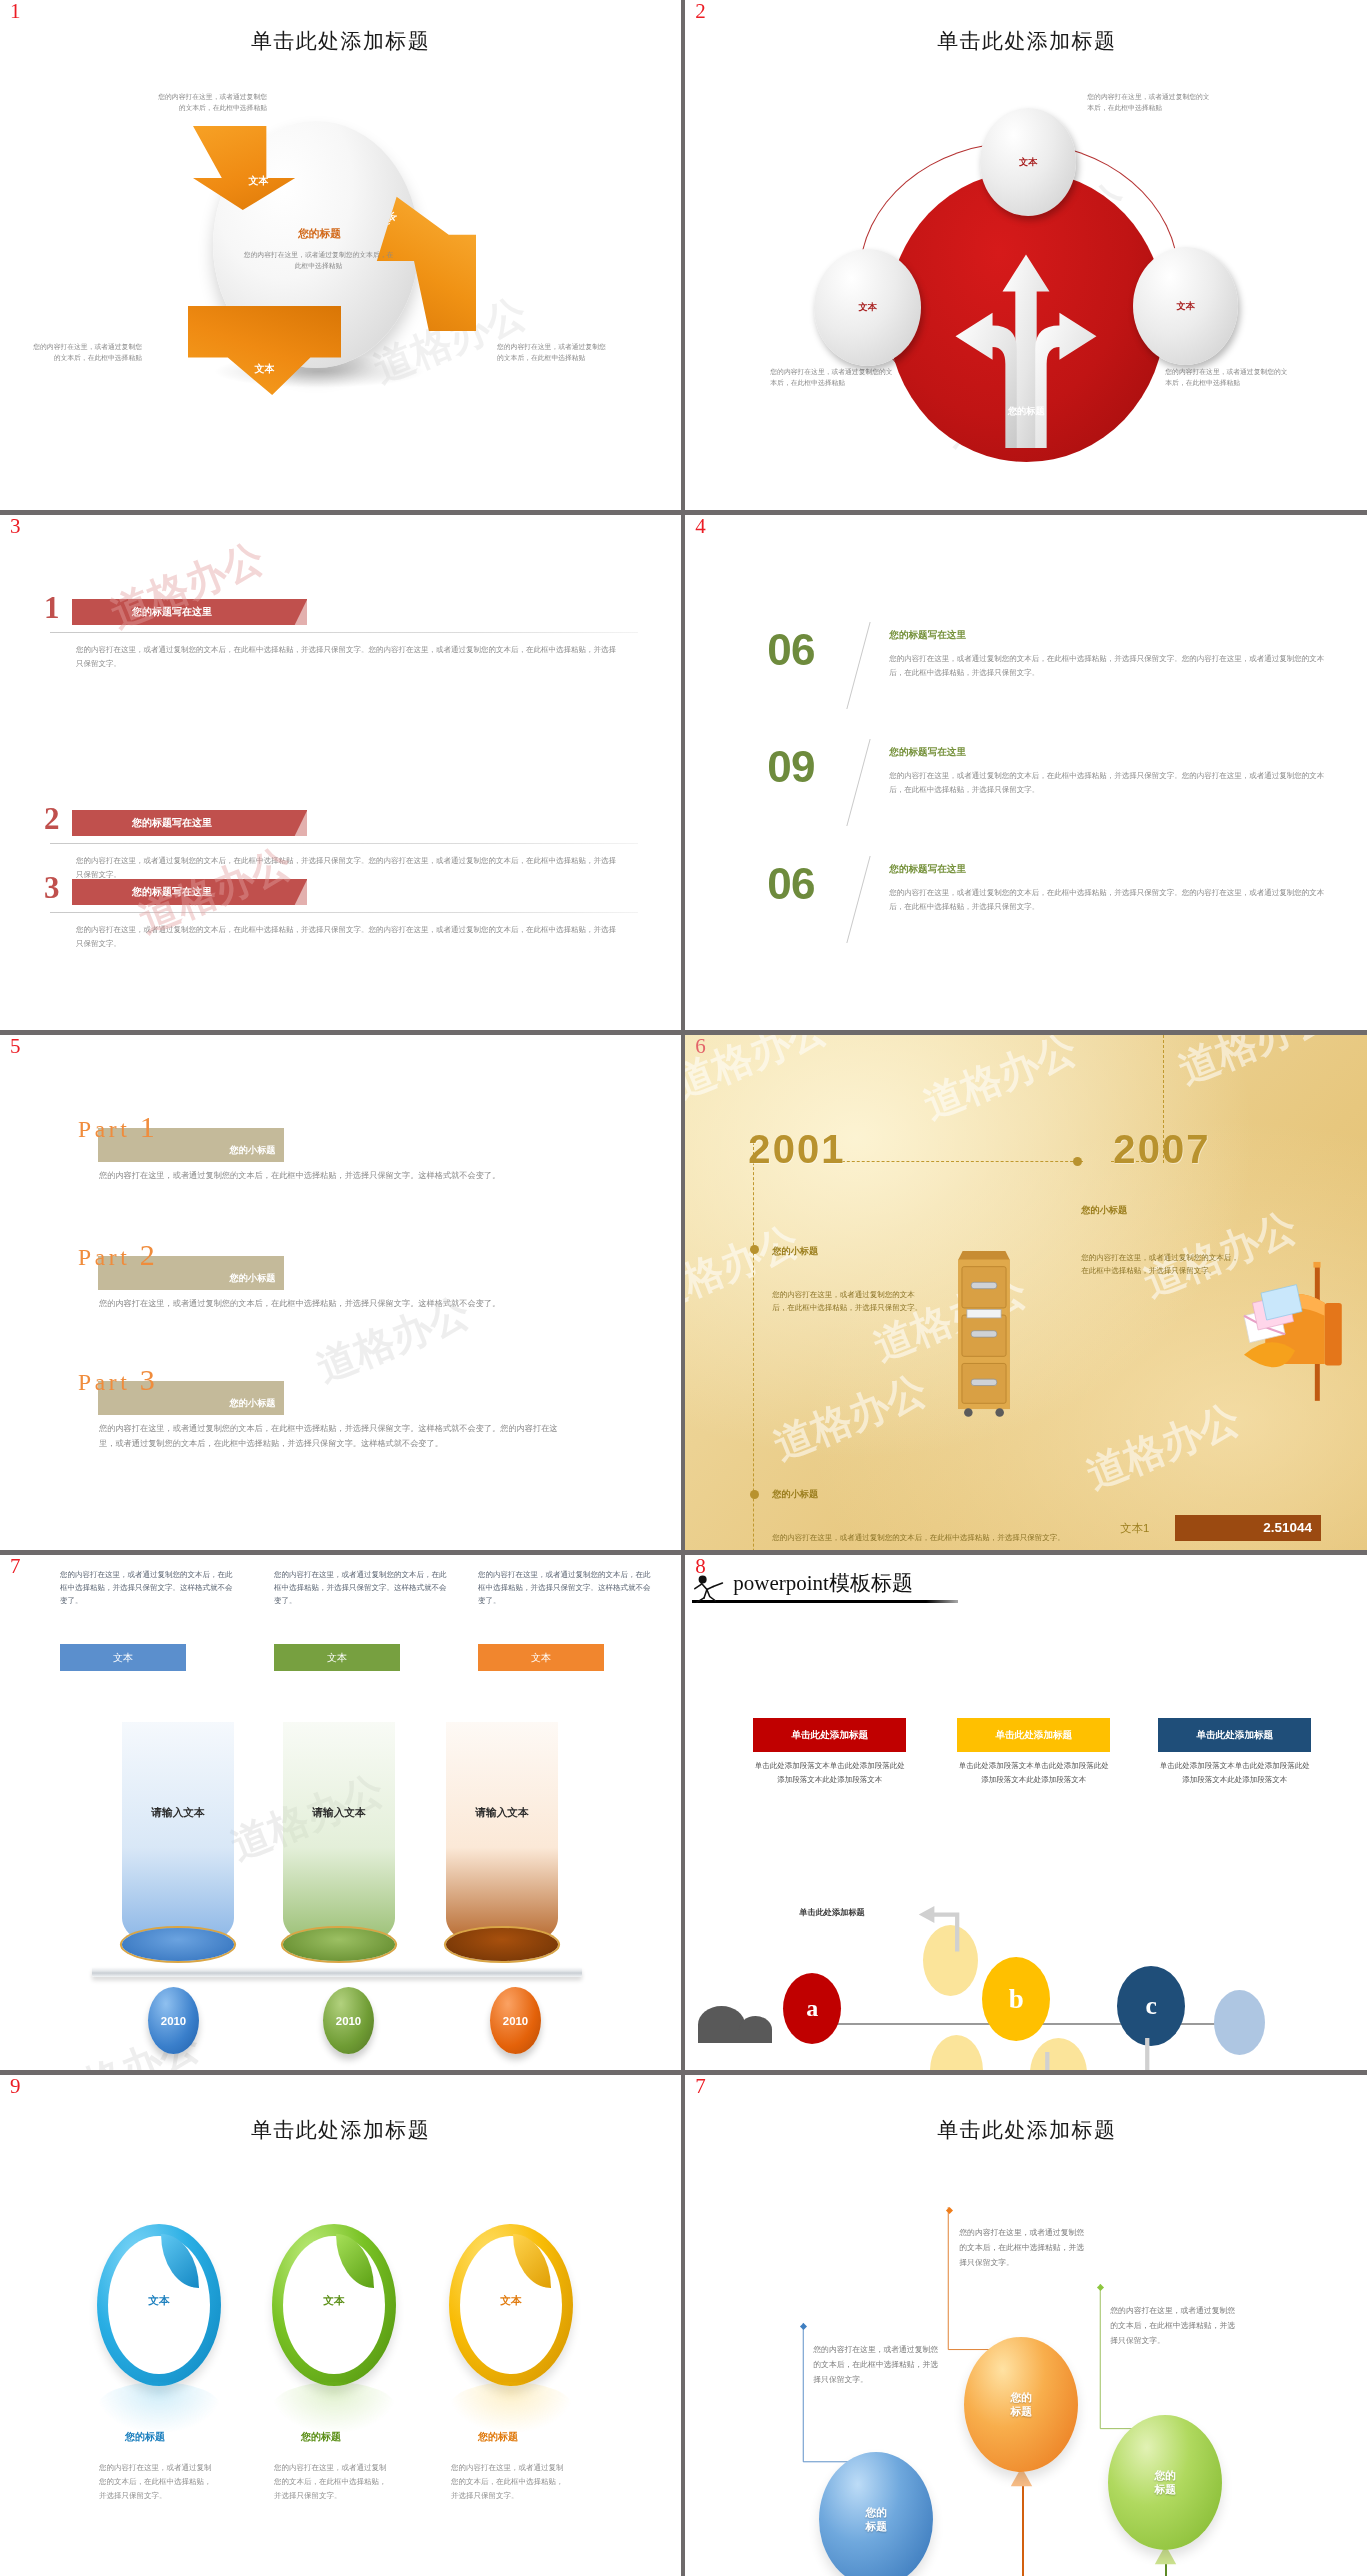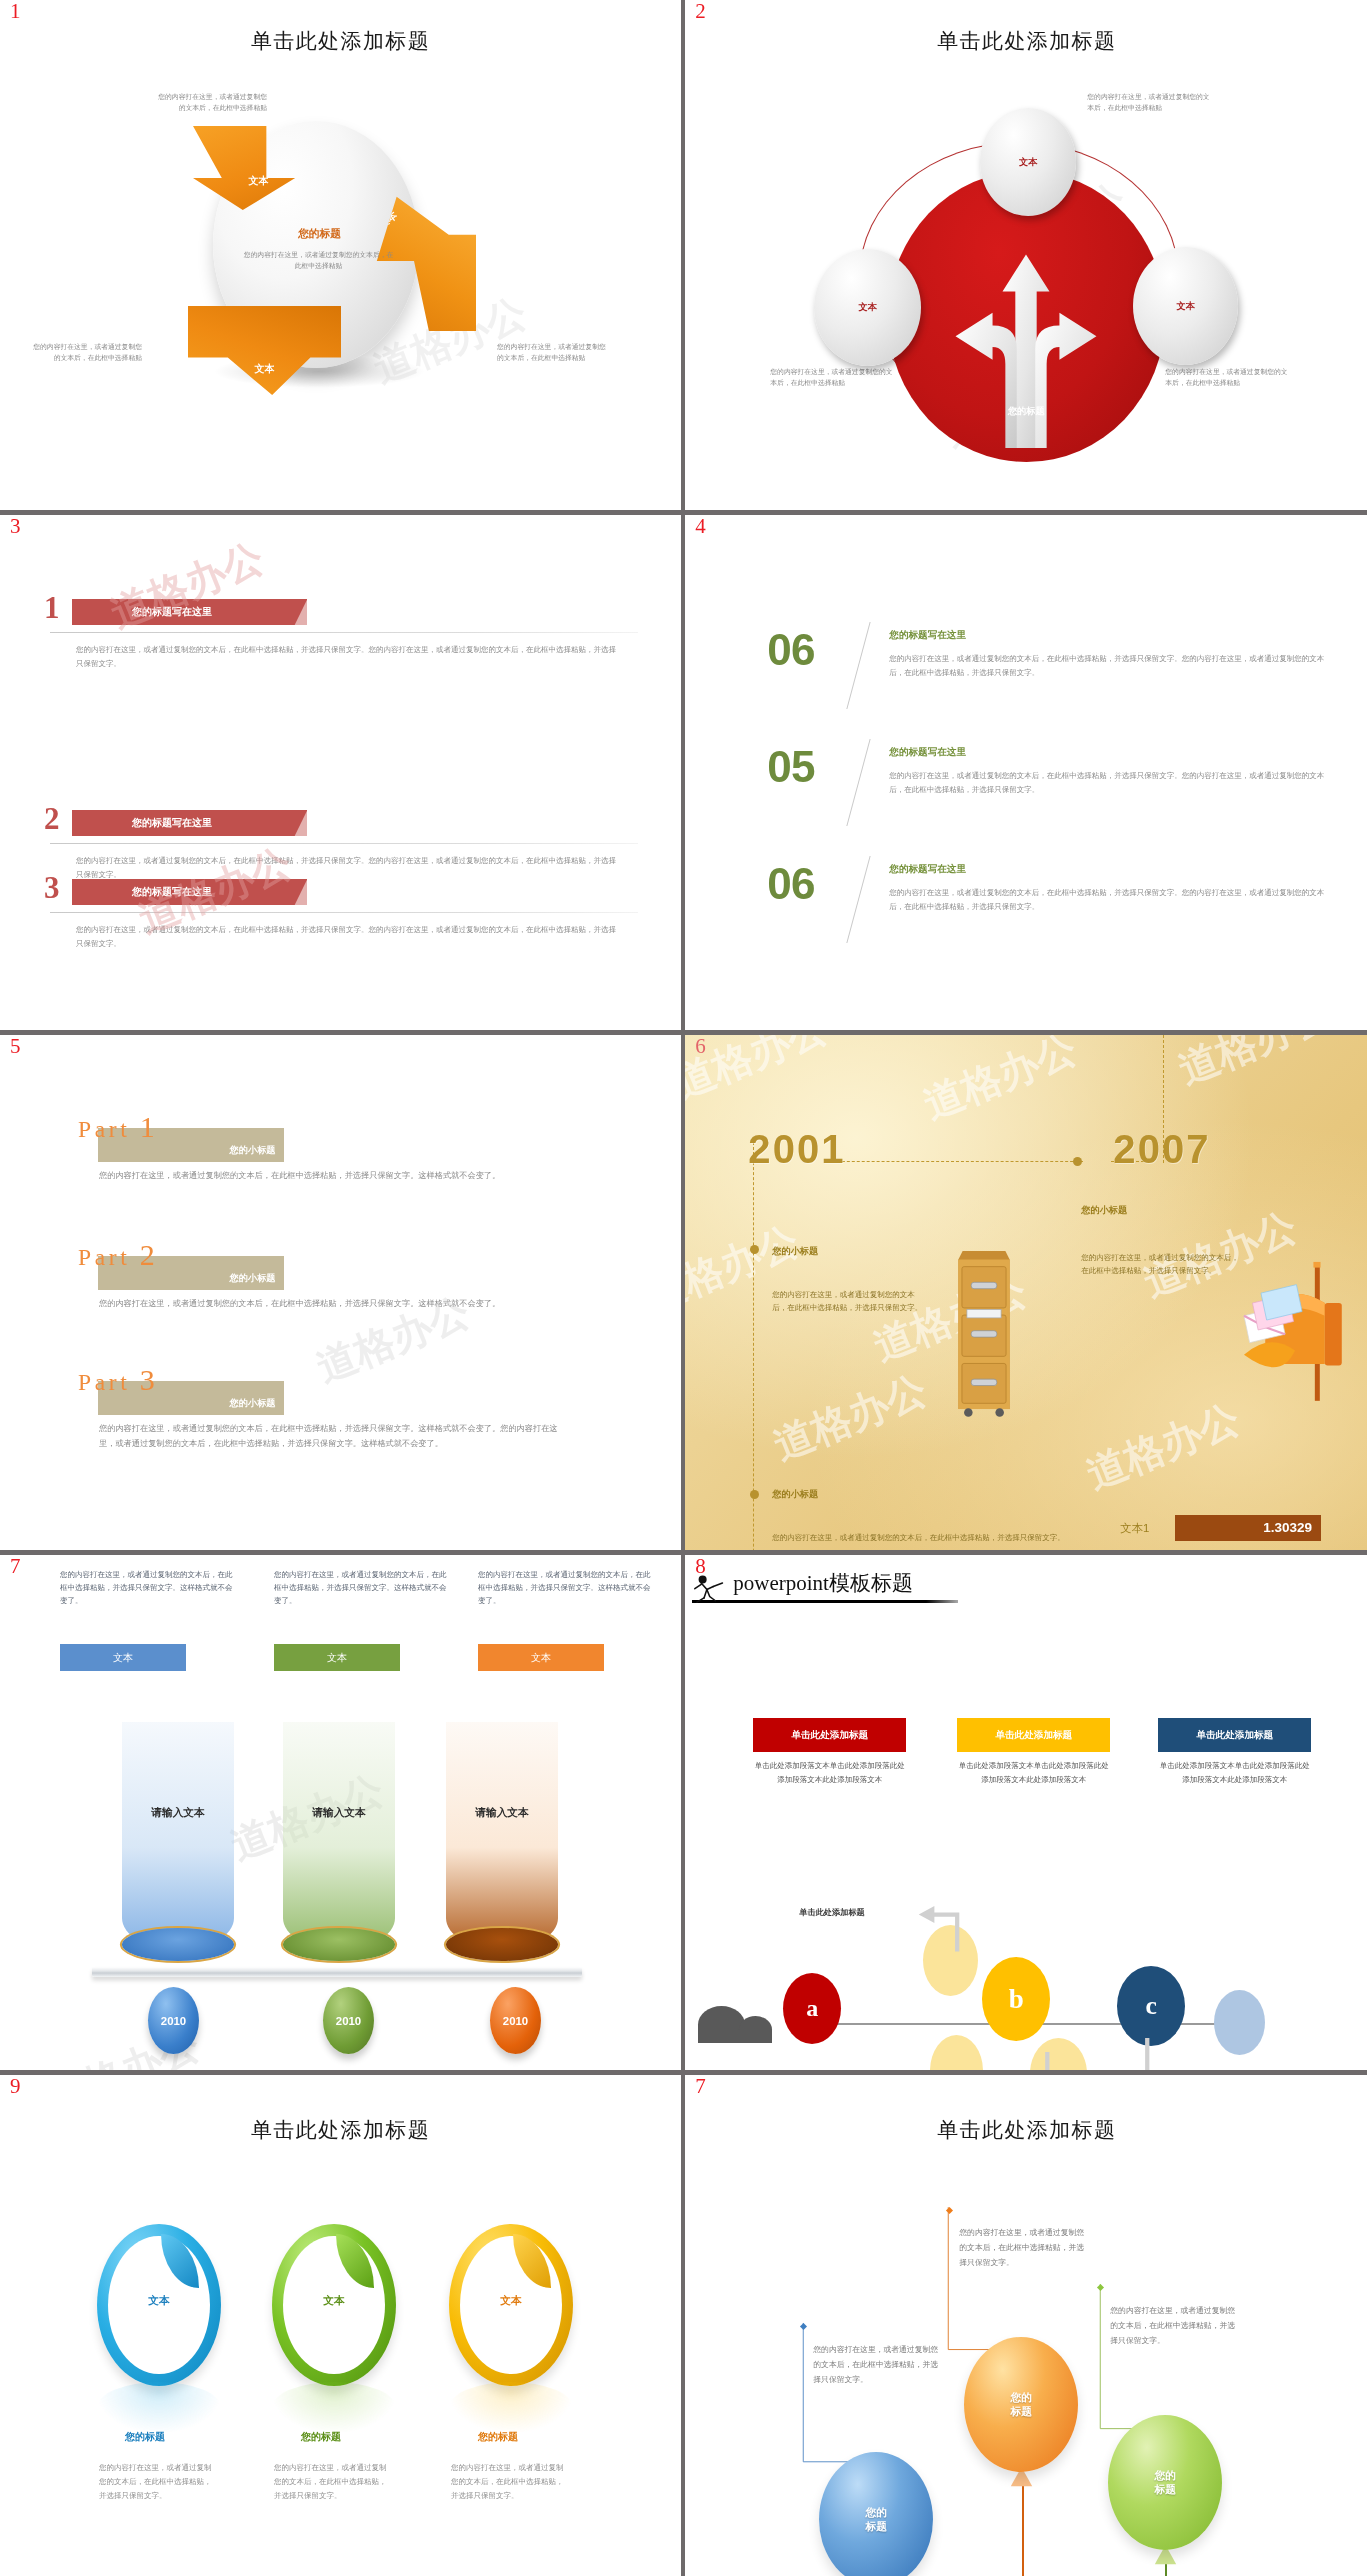--- a/index.html
+++ b/index.html
@@ -471,21 +471,21 @@
     <div class="slide-num">4</div>
 
     <div class="s4-row" style="top:107px;">
       <div class="s4-num">06</div>
       <div class="s4-slash"></div>
       <div class="s4-head">您的标题写在这里</div>
       <div class="s4-txt body-txt" style="font-size:7.5px;line-height:1.9;">您的内容打在这里，或者通过复制您的文本后，在此框中选择粘贴，并选择只保留文字。您的内容打在这里，或者通过复制您的文本后，在此框中选择粘贴，并选择只保留文字。</div>
     </div>
 
     <div class="s4-row" style="top:224px;">
-      <div class="s4-num">05</div>
+      <div class="s4-num">09</div>
       <div class="s4-slash"></div>
       <div class="s4-head">您的标题写在这里</div>
       <div class="s4-txt body-txt" style="font-size:7.5px;line-height:1.9;">您的内容打在这里，或者通过复制您的文本后，在此框中选择粘贴，并选择只保留文字。您的内容打在这里，或者通过复制您的文本后，在此框中选择粘贴，并选择只保留文字。</div>
     </div>
 
     <div class="s4-row" style="top:341px;">
       <div class="s4-num">06</div>
       <div class="s4-slash"></div>
       <div class="s4-head">您的标题写在这里</div>
       <div class="s4-txt body-txt" style="font-size:7.5px;line-height:1.9;">您的内容打在这里，或者通过复制您的文本后，在此框中选择粘贴，并选择只保留文字。您的内容打在这里，或者通过复制您的文本后，在此框中选择粘贴，并选择只保留文字。</div>
@@ -578,21 +578,21 @@
         <path d="M28 90 L78 78 L86 116 L36 128 Z" fill="#ffffff" stroke="#d8d8d8"></path>
         <path d="M28 90 L58 106 L86 116" fill="none" stroke="#e8a0c6" stroke-width="3"></path>
         <path d="M40 72 L90 60 L98 98 L48 110 Z" fill="#ffd6ea" stroke="#e7a8c8"></path>
         <path d="M52 58 L102 46 L110 84 L60 96 Z" fill="#c9e7fb" stroke="#8fc7e8"></path>
       </g>
       <rect x="126" y="14" width="10" height="8" fill="#f4a03a"></rect>
     </svg>
 
     <div class="s6-barlabel" style="left:435px; top:486px;">文本1</div>
     <div class="s6-bar" style="left:490px; top:480px; width:146px; background:#9b4a11;">
-        <span>1.30329</span>
+        <span>2.51044</span>
       </div>
 
   </div>
 
   <div class="slide">
     <div class="slide-num">7</div>
     <div class="wm" style="left:227px; top:235px; color:rgba(222,222,222,0.55);">道格办公</div>
     <div class="wm" style="left:43px; top:490px; color:rgba(222,222,222,0.50);">道格办公</div>
 
     <div class="s7-tube" style="left:122px; top:167px;">

